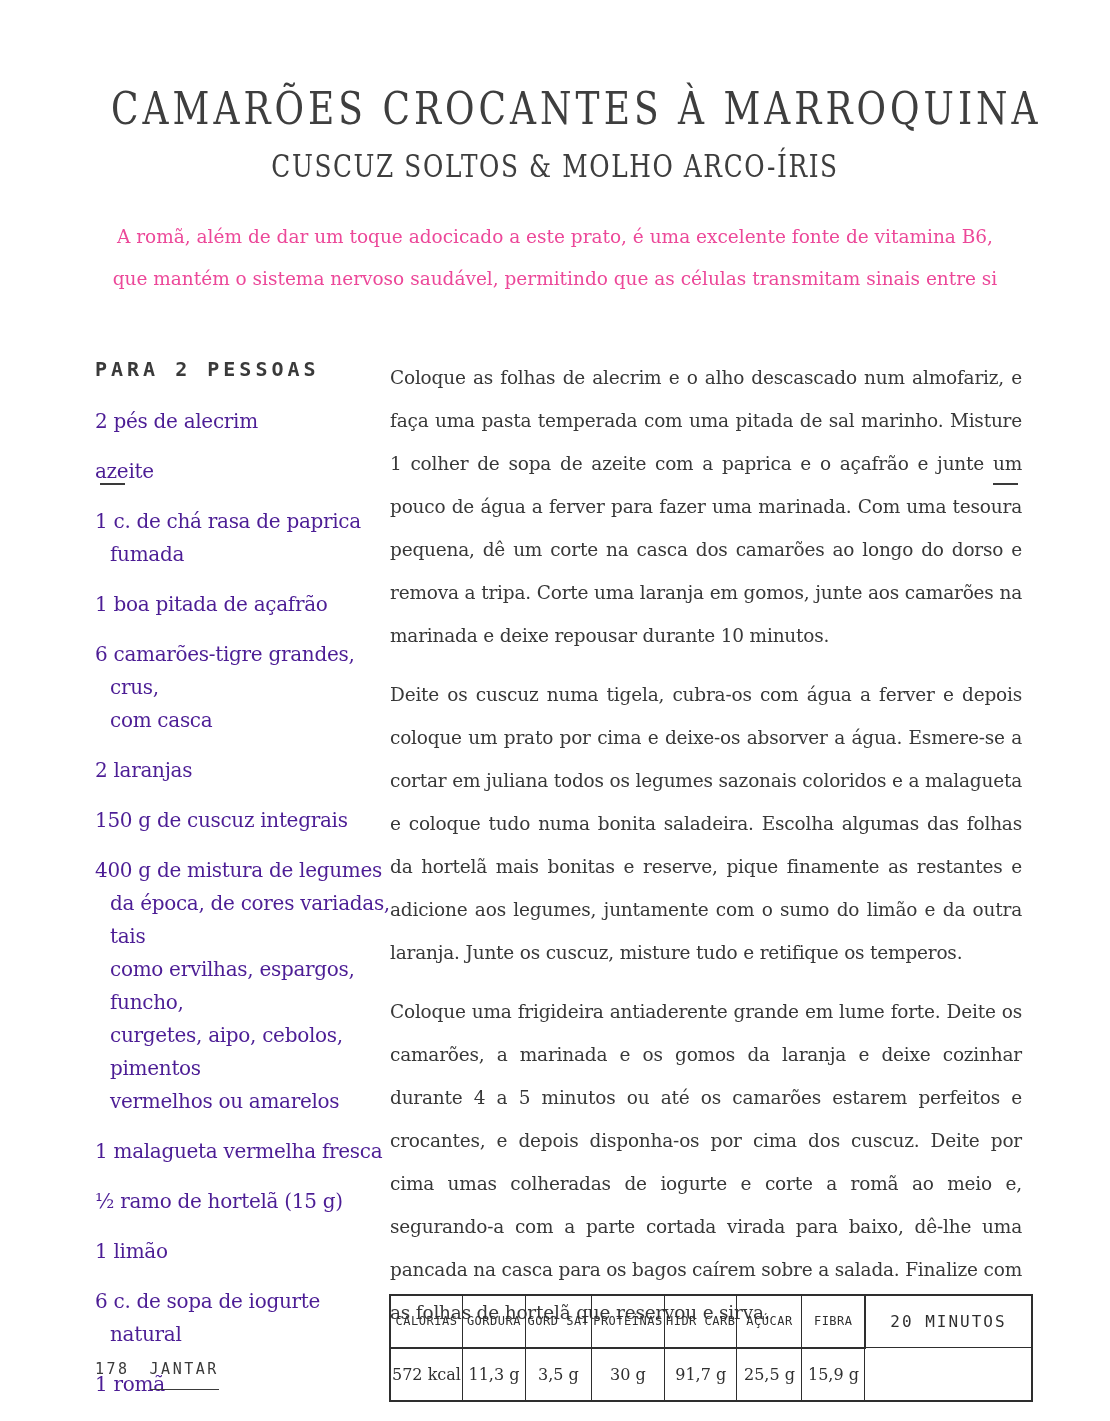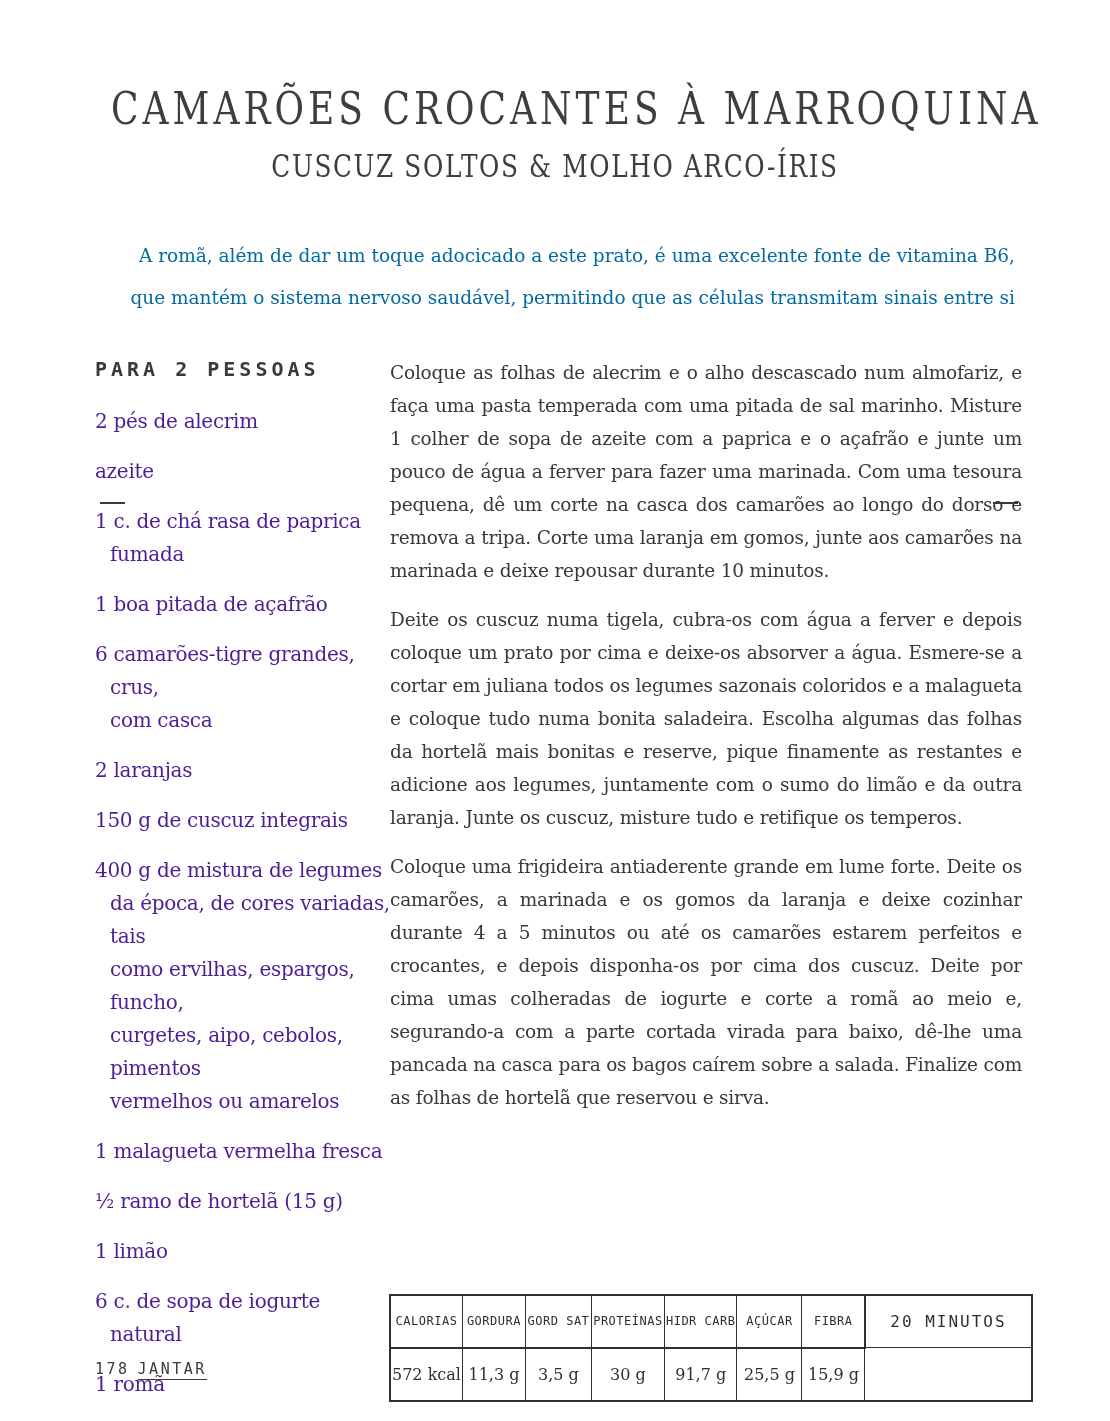--- a/index.html
+++ b/index.html
@@ -28,24 +28,24 @@
     text-align:center;
     font-size:31px;font-weight:normal;
     letter-spacing:2px;
     transform:scaleX(0.80);transform-origin:center top;
     color:#3e3e3e;
     margin:0;white-space:nowrap;
   }
 
   
   .intro{
-    position:absolute;top:235px;left:95px;width:920px;
-    text-align:right;
+    position:absolute;top:216px;left:95px;width:920px;
+    text-align:center;
     font-size:18.5px;line-height:42px;
-    color:#0369a1;
+    color:#ec4899;
   }
   .intro .line{white-space:nowrap;}
   .intro-dash{
     position:absolute;top:267px;width:25px;height:2px;background:#3a3a3a;
   }
   .intro-dash.left{left:5px;}
   .intro-dash.right{right:-3px;}
 
   
   .ingredients{
@@ -65,21 +65,21 @@
     padding-left:15px;text-indent:-15px;
     white-space:pre-line;
     color:#4c1d95;
   }
 
   
   .instructions{
     position:absolute;left:390px;top:356px;width:632px;
   }
   .instructions p{
-    font-size:18.5px;line-height:33px;
+    font-size:18.5px;line-height:43px;
     letter-spacing:-0.2px;
     text-align:justify;
     margin:0 0 16px 0;
     color:#383838;
   }
 
   
   .nutrition{
     position:absolute;left:389px;top:1294px;
     border-collapse:collapse;
@@ -113,22 +113,22 @@
 
   
   .footer{
     position:absolute;left:95px;top:1360px;
     font-family:"DejaVu Sans Mono","Liberation Mono",monospace;
     font-size:15px;letter-spacing:2.5px;
     color:#3a3a3a;
   }
   .footer .section{
     border-bottom:1.5px solid #3a3a3a;
-    padding-bottom:1px;
-    margin-left:8px;
+    padding-bottom:11px;
+    margin-left:20px;
   }
 </style>
 </head>
 <body>
 
 <div class="page">
 
   <h1 class="recipe-title">CAMARÕES CROCANTES À MARROQUINA</h1>
   <h2 class="recipe-subtitle">CUSCUZ SOLTOS &amp; MOLHO ARCO-ÍRIS</h2>
 

